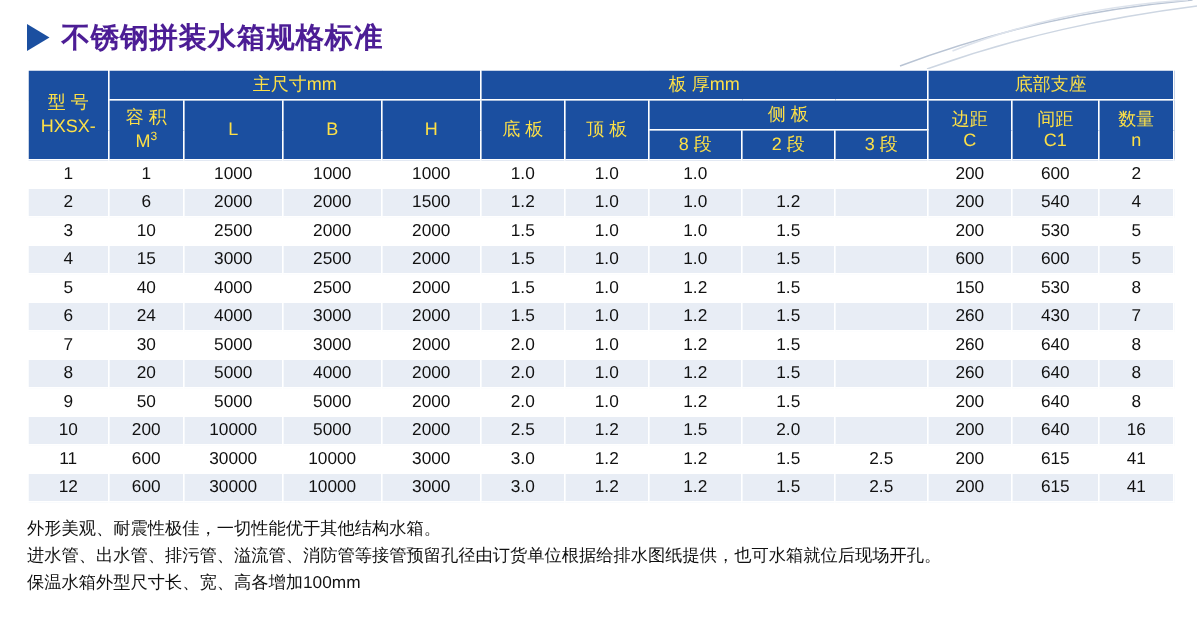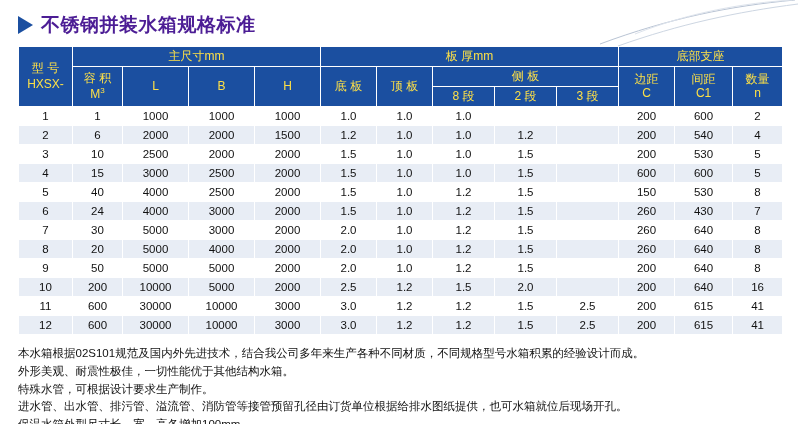--- a/index.html
+++ b/index.html
@@ -351,20 +351,18 @@
           <td>2.5</td>
           <td>200</td>
           <td>615</td>
           <td>41</td>
         </tr>
       </tbody>
     </table>
   </div>
 
   <div class="notes">
-    <p>本水箱根据02S101规范及国内外先进技术，结合我公司多年来生产各种不同材质，不同规格型号水箱积累的经验设计而成。</p>
     <p>外形美观、耐震性极佳，一切性能优于其他结构水箱。</p>
-    <p>特殊水管，可根据设计要求生产制作。</p>
     <p>进水管、出水管、排污管、溢流管、消防管等接管预留孔径由订货单位根据给排水图纸提供，也可水箱就位后现场开孔。</p>
     <p>保温水箱外型尺寸长、宽、高各增加100mm</p>
   </div>
 
 </div>
 
 </body></html>

